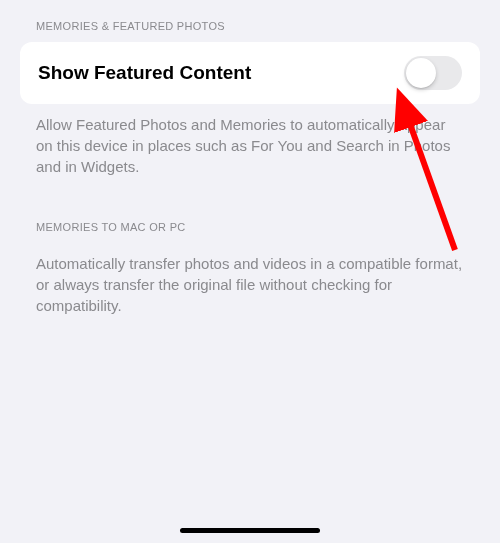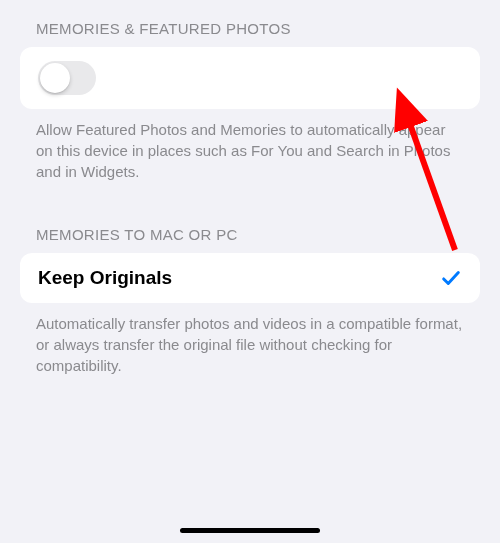--- a/index.html
+++ b/index.html
@@ -9,21 +9,21 @@
     }
     body {
       width: 500px;
       height: 543px;
       background: #f2f2f7;
       font-family: -apple-system, BlinkMacSystemFont, 'Segoe UI', Helvetica, Arial, sans-serif;
       position: relative;
       overflow: hidden;
     }
     .section-header {
-      font-size: 15px;
+      font-size: 11px;
       font-weight: 400;
       color: #8a8a8e;
       letter-spacing: 0.3px;
       padding: 20px 36px 10px;
     }
     .section-group {
       background: #ffffff;
       border-radius: 12px;
       margin: 0 20px;
       overflow: hidden;
@@ -98,37 +98,30 @@
       border-radius: 3px;
     }
   </style>
 </head>
 <body>
 
 <div class="section-header">MEMORIES &amp; FEATURED PHOTOS</div>
 
 <div class="section-group">
   <div class="row">
+    <div class="row-label">Show Featured Content</div>
     <div class="toggle"></div>
   </div>
 </div>
 
 <div class="footer-text">Allow Featured Photos and Memories to automatically appear on this device in places such as For You and Search in Photos and in Widgets.</div>
 
 <div class="section-header">MEMORIES TO MAC OR PC</div>
 
 <div class="section-group">
-  <div class="row">
-    <div class="row-label">Keep Originals</div>
-    <div class="checkmark">
-      <svg viewBox="0 0 24 24" fill="none" stroke="#007aff" stroke-width="3.2" stroke-linecap="round" stroke-linejoin="round">
-        <polyline points="4 13 9 18 20 6"></polyline>
-      </svg>
-    </div>
-  </div>
 </div>
 
 <div class="footer-text">Automatically transfer photos and videos in a compatible format, or always transfer the original file without checking for compatibility.</div>
 
 <svg class="arrow" viewBox="0 0 90 180">
   <defs>
     <marker id="arrowhead" markerWidth="8" markerHeight="8" refX="3" refY="3" orient="auto">
       <polygon points="0 0, 7 3, 0 6" fill="#ff0000"></polygon>
     </marker>
   </defs>

